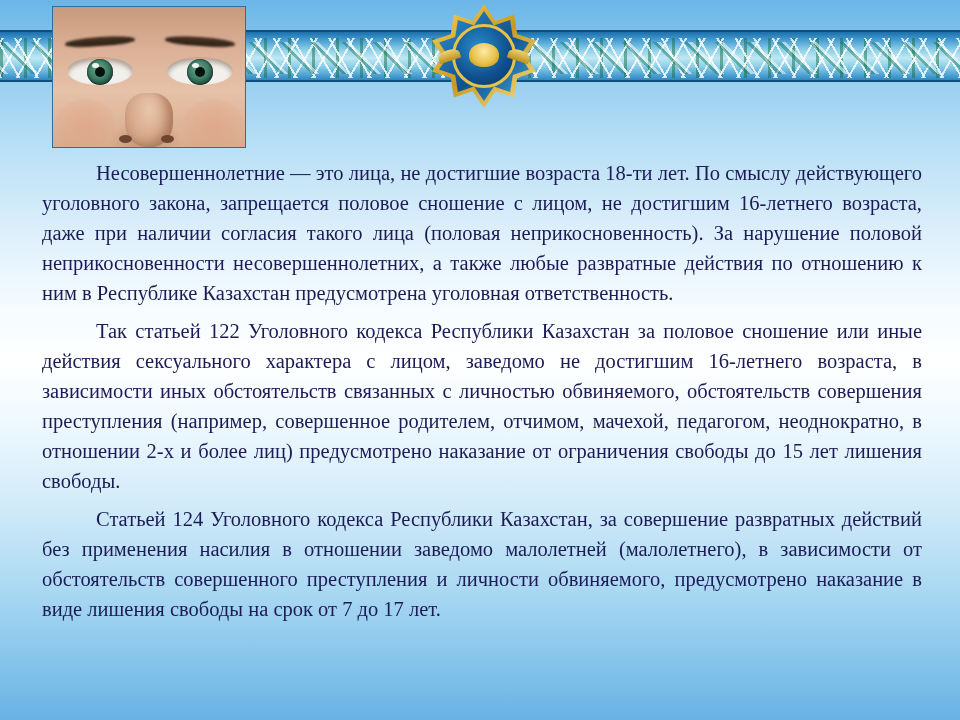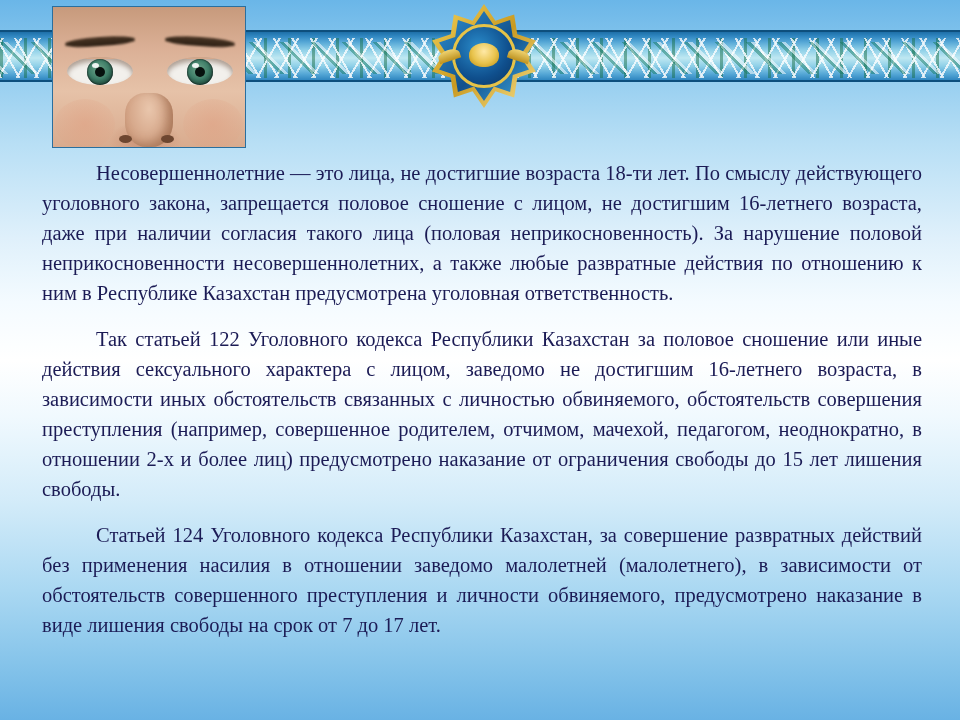--- a/index.html
+++ b/index.html
@@ -226,21 +226,21 @@
   }
   .content p {
     margin: 0 0 0 0;
     text-indent: 54px;
     text-align: justify;
     color: #1b1b55;
     font-size: 20.5px;
     line-height: 30px;
     font-family: "Liberation Serif", serif;
   }
-  .content p + p { margin-top: 16px; }
+  .content p + p { margin-top: 8px; }
 </style>
 </head>
 <body>
 
 <div class="slide">
 
   <div class="top-band">
     <div class="weave"></div>
     <div class="weave2"></div>
   </div>

